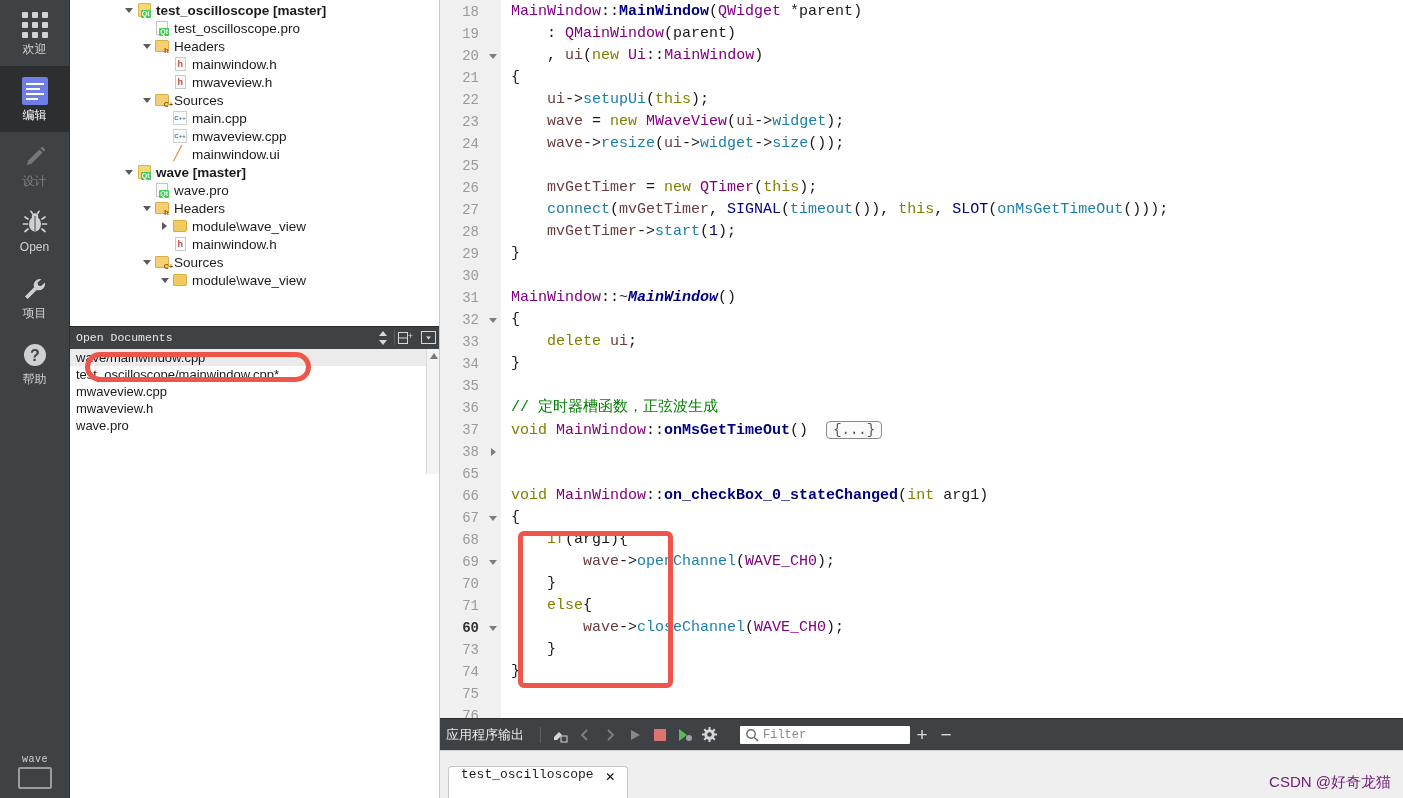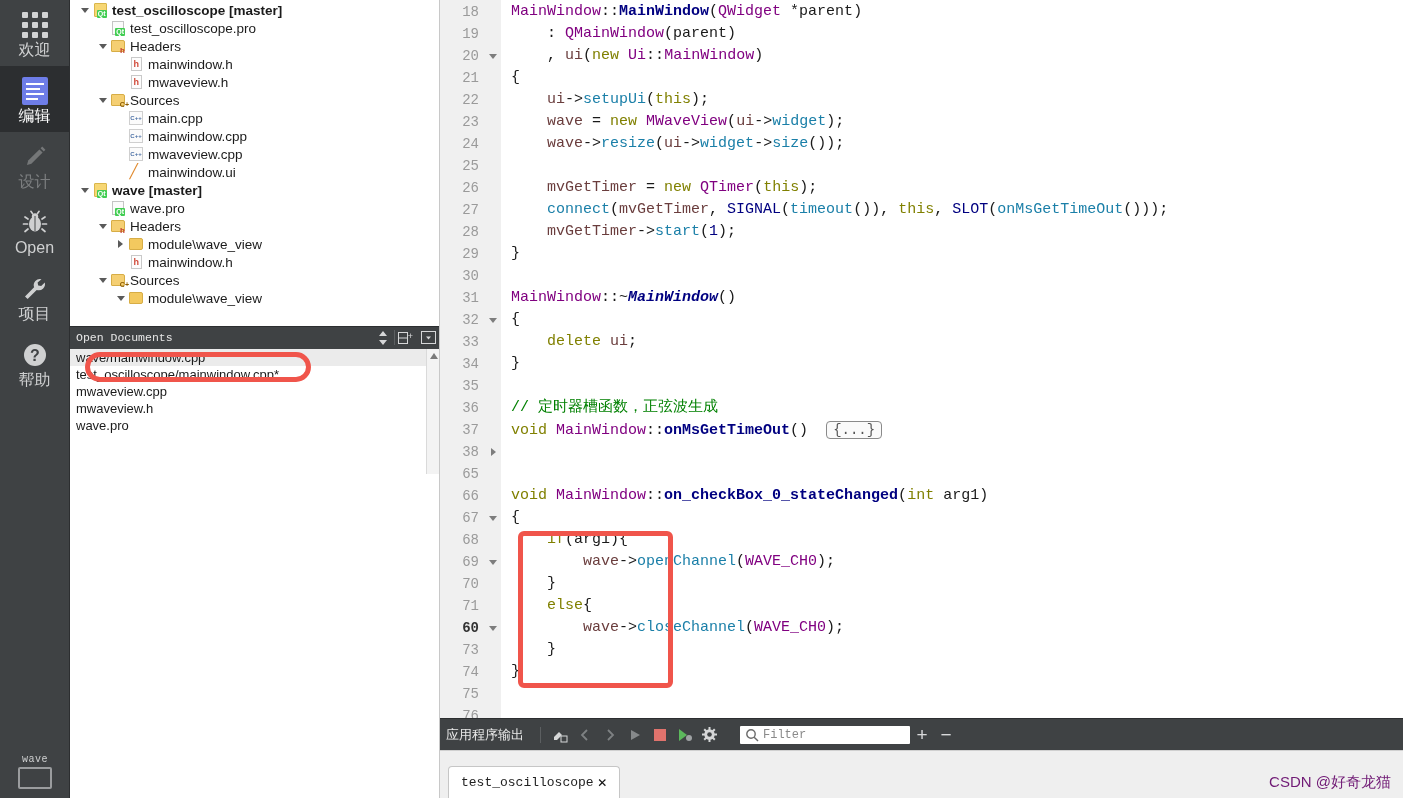--- a/index.html
+++ b/index.html
@@ -24,21 +24,21 @@
   .mode-item {
     width: 70px; height: 66px;
     display: flex; flex-direction: column;
     align-items: center; justify-content: center;
     gap: 3px;
     color: #c8c9ca;
     cursor: pointer;
   }
   .mode-item.active { background: #2c2e30; }
   .mode-item.disabled { opacity: .42; }
-  .mode-label { font-size: 16px; line-height: 13px; color: #cfd0d1; }
+  .mode-label { font-size: 12px; line-height: 13px; color: #cfd0d1; }
   .mode-item.active .mode-label { color: #ffffff; }
   .mode-ico { width: 30px; height: 30px; display:flex; align-items:center; justify-content:center; }
 
   .grid9 { width: 26px; height: 26px; display: grid;
            grid-template-columns: repeat(3, 6px); grid-template-rows: repeat(3, 6px);
            gap: 4px; }
   .grid9 i { background: #d2d3d4; display: block; border-radius: 1px; }
 
   .editdoc { width: 26px; height: 28px; background: #6e7de8; border-radius: 2px;
              display:flex; flex-direction:column; justify-content:center; gap:3px; padding: 0 4px; }
@@ -53,21 +53,21 @@
   }
   .kitbtn .klabel { font-size: 10px; color: #cfd0d1; letter-spacing:.5px;
                     font-family: "Liberation Mono", monospace; }
   .kitbtn .kbox { width: 34px; height: 22px; border: 2px solid #9a9c9e; border-radius: 2px; }
 
   
   .sidebar { width: 370px; height: 798px; flex: none; display: flex; flex-direction: column;
              background: #ffffff; border-right: 1px solid #c8c8c8; }
 
   .tree { flex: 1; overflow: hidden; position: relative; padding-top: 1px;
-          font-size: 13.5px; color: #1b1b1b; }
+          font-size: 13.5px; color: #1b1b1b; margin-left: 44px; }
   .trow { height: 18px; display: flex; align-items: center; white-space: nowrap;
           position: relative; cursor: default; }
   .arrow { width: 13px; height: 18px; flex: none; display: flex; align-items: center; justify-content: center; }
   .arrow.down::before { content: ""; border-left: 4.5px solid transparent; border-right: 4.5px solid transparent;
                         border-top: 5px solid #5a5a5a; display: block; }
   .arrow.right::before { content: ""; border-top: 4.5px solid transparent; border-bottom: 4.5px solid transparent;
                          border-left: 5px solid #5a5a5a; display: block; }
   .ticon { width: 18px; height: 18px; flex: none; display: flex; align-items: center; justify-content: center; }
   .tlabel { padding-left: 3px; }
   .tlabel.bold { font-weight: bold; }
@@ -176,21 +176,21 @@
   .filter-box { width: 170px; height: 18px; background: #ffffff; border-radius: 1px;
                 display: flex; align-items: center; gap: 4px; padding-left: 5px; margin-left: 18px; }
   .filter-ph { color: #8a8a8a; font-size: 12px; font-family: "Liberation Mono", monospace; }
   .ob-plus, .ob-minus { width: 24px; height: 25px; color: #d8d9da; font-size: 19px;
                         display: flex; align-items: center; justify-content: center; cursor: pointer; }
 
   .out-body { height: 48px; background: #efefef; position: relative; display: flex;
               align-items: flex-end; border-top: 1px solid #d0d0d0; }
   .out-tab { height: 32px; background: #ffffff; border: 1px solid #c6c6c6; border-bottom: none;
              border-radius: 4px 4px 0 0; margin-left: 8px;
-             display: flex; align-items: center; gap: 4px; padding: 0 12px;
+             display: flex; align-items: flex-start; gap: 12px; padding: 0 12px;
              font-family: "Liberation Mono", monospace; font-size: 13px; color: #222; cursor: pointer; }
   .tab-close { font-size: 15px; font-weight: bold; color: #111; cursor: pointer; }
 
   .watermark { position: absolute; right: 12px; bottom: 6px; color: #701a75; font-size: 15px; }
 </style>
 </head>
 <body>
 
 <div id="app">
 
@@ -328,28 +328,20 @@
           </span>
           <span class="tlabel">Sources</span>
         </div>
         <div class="trow">
           <span style="width: 44px; flex: 0 0 auto;"></span>
           <span class="arrow "></span>
           <span class="ticon">
             <span class="ic-cpp"></span>
           </span>
           <span class="tlabel">main.cpp</span>
-        </div>
-        <div class="trow">
-          <span style="width: 44px; flex: 0 0 auto;"></span>
-          <span class="arrow "></span>
-          <span class="ticon">
-            <span class="ic-cpp"></span>
-          </span>
-          <span class="tlabel">mainwindow.cpp</span>
         </div>
         <div class="trow">
           <span style="width: 44px; flex: 0 0 auto;"></span>
           <span class="arrow "></span>
           <span class="ticon">
             <span class="ic-cpp"></span>
           </span>
           <span class="tlabel">mwaveview.cpp</span>
         </div>
         <div class="trow">

